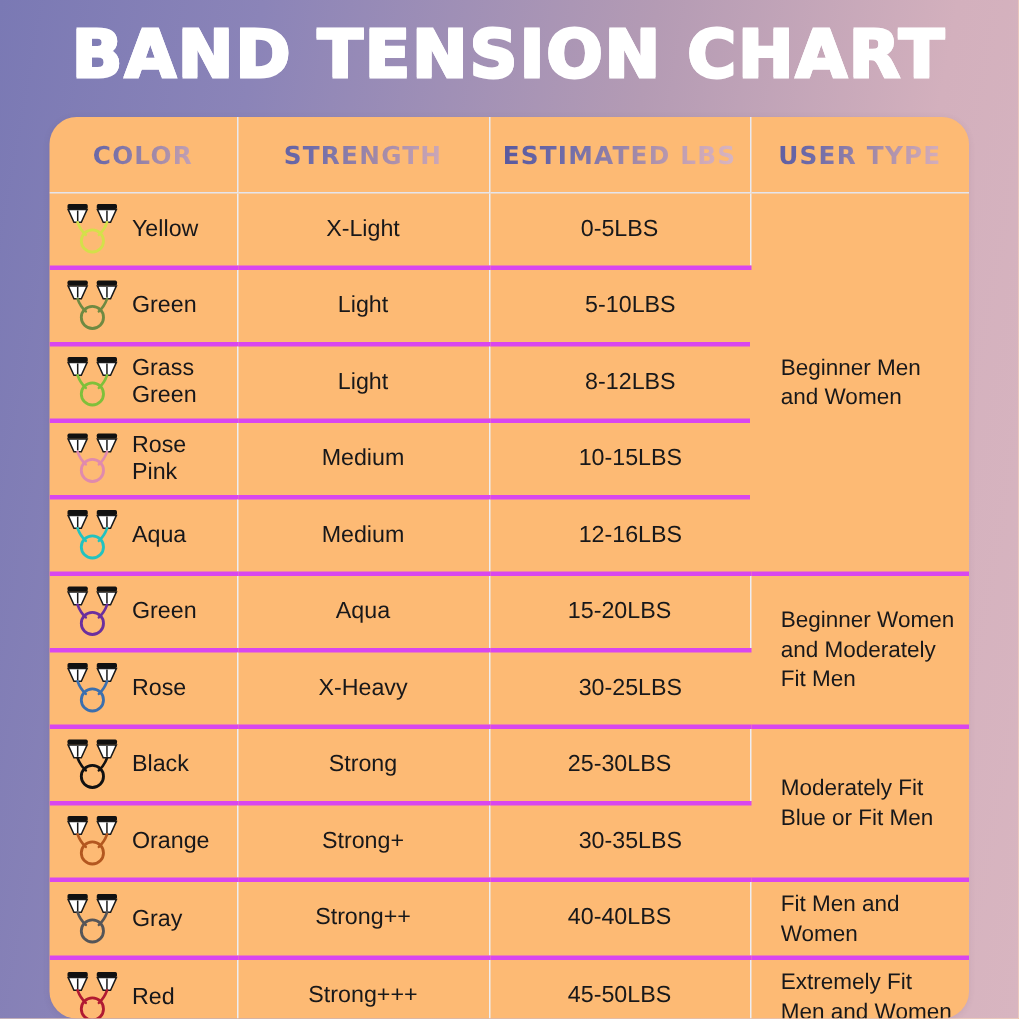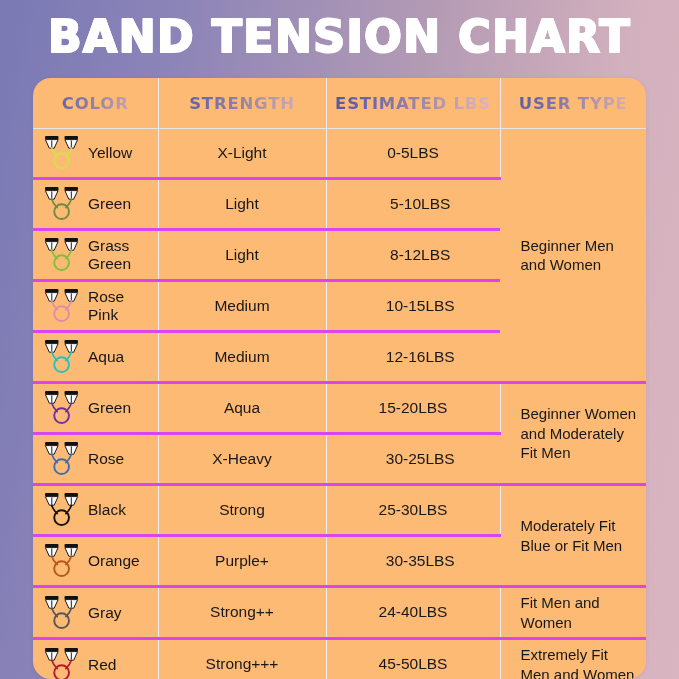--- a/index.html
+++ b/index.html
@@ -341,42 +341,42 @@
                   <rect x="22.5" y="2" width="13.5" height="3.4" rx="1.1" fill="#111"></rect>
                   <path d="M22.9 5.6 L35.6 5.6 L31.7 14.2 L26.8 14.2 Z" fill="#fff" stroke="#1a1a1a" stroke-width="1"></path>
                   <line x1="29.3" y1="6.4" x2="29.3" y2="13.4" stroke="#1a1a1a" stroke-width="1"></line>
                   <path d="M9.7 14.2 C 11.4 19.0 13.4 21.0 15.2 22.6" fill="none" stroke="#b3571f" stroke-width="1.7" stroke-linecap="round"></path>
                   <path d="M29.4 14.2 C 27.7 19.0 25.7 21.0 23.9 22.6" fill="none" stroke="#b3571f" stroke-width="1.7" stroke-linecap="round"></path>
                   <circle cx="19.6" cy="26.6" r="7.4" fill="none" stroke="#b3571f" stroke-width="1.9"></circle>
                 </svg>
                 <span class="color-label">Orange</span>
               </div>
             </td>
-            <td class="strength-cell">Purple+</td>
+            <td class="strength-cell">Strong+</td>
             <td class="lbs-cell">30-35LBS</td>
           </tr>
           <tr>
             <td class="color-cell">
               <div class="color-inner">
                 <svg class="band-icon" width="40" height="38" viewBox="0 0 40 38" xmlns="http://www.w3.org/2000/svg">
                   <rect x="3" y="2" width="13.5" height="3.4" rx="1.1" fill="#111"></rect>
                   <path d="M3.4 5.6 L16.1 5.6 L12.2 14.2 L7.3 14.2 Z" fill="#fff" stroke="#1a1a1a" stroke-width="1"></path>
                   <line x1="9.8" y1="6.4" x2="9.8" y2="13.4" stroke="#1a1a1a" stroke-width="1"></line>
                   <rect x="22.5" y="2" width="13.5" height="3.4" rx="1.1" fill="#111"></rect>
                   <path d="M22.9 5.6 L35.6 5.6 L31.7 14.2 L26.8 14.2 Z" fill="#fff" stroke="#1a1a1a" stroke-width="1"></path>
                   <line x1="29.3" y1="6.4" x2="29.3" y2="13.4" stroke="#1a1a1a" stroke-width="1"></line>
                   <path d="M9.7 14.2 C 11.4 19.0 13.4 21.0 15.2 22.6" fill="none" stroke="#555558" stroke-width="1.7" stroke-linecap="round"></path>
                   <path d="M29.4 14.2 C 27.7 19.0 25.7 21.0 23.9 22.6" fill="none" stroke="#555558" stroke-width="1.7" stroke-linecap="round"></path>
                   <circle cx="19.6" cy="26.6" r="7.4" fill="none" stroke="#555558" stroke-width="1.9"></circle>
                 </svg>
                 <span class="color-label">Gray</span>
               </div>
             </td>
             <td class="strength-cell">Strong++</td>
-            <td class="lbs-cell">24-40LBS</td>
+            <td class="lbs-cell">40-40LBS</td>
             <td class="user-cell" rowspan="1">Fit Men and Women</td>
           </tr>
           <tr>
             <td class="color-cell">
               <div class="color-inner">
                 <svg class="band-icon" width="40" height="38" viewBox="0 0 40 38" xmlns="http://www.w3.org/2000/svg">
                   <rect x="3" y="2" width="13.5" height="3.4" rx="1.1" fill="#111"></rect>
                   <path d="M3.4 5.6 L16.1 5.6 L12.2 14.2 L7.3 14.2 Z" fill="#fff" stroke="#1a1a1a" stroke-width="1"></path>
                   <line x1="9.8" y1="6.4" x2="9.8" y2="13.4" stroke="#1a1a1a" stroke-width="1"></line>
                   <rect x="22.5" y="2" width="13.5" height="3.4" rx="1.1" fill="#111"></rect>

